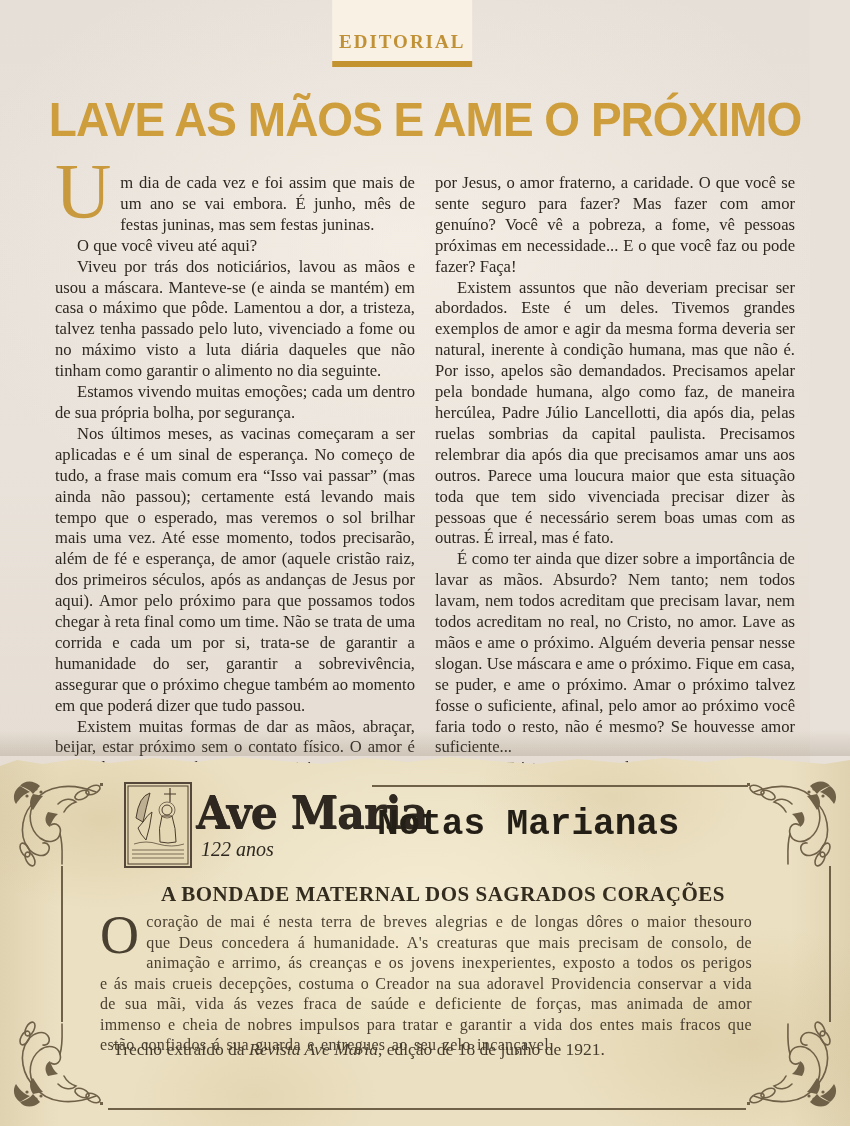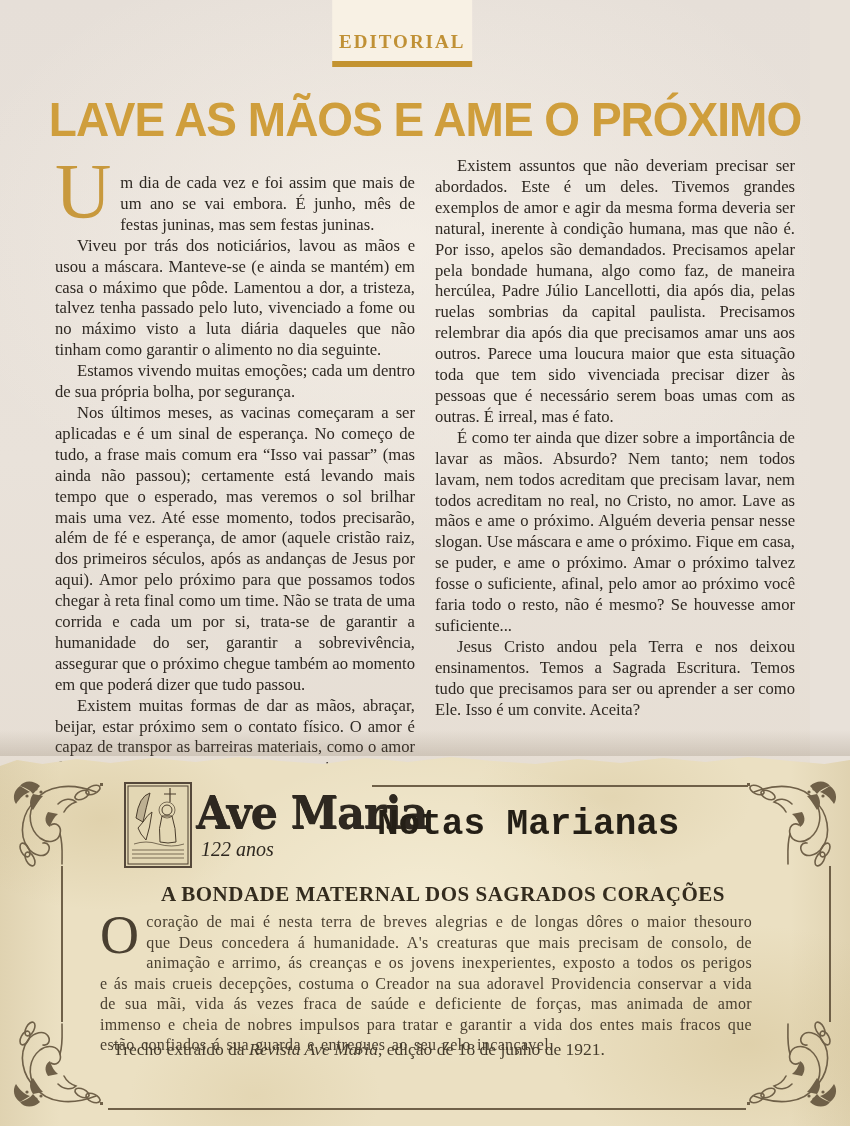--- a/index.html
+++ b/index.html
@@ -175,28 +175,30 @@
     <span>EDITORIAL</span>
   </div>
 
   <h1 class="main-title">LAVE AS MÃOS E AME O PRÓXIMO</h1>
 
   <div class="columns">
     <div class="col">
       <span class="dropcap">U</span>
       <div>
           <p class="first">m dia de cada vez e foi assim que mais de um ano se vai embora. É junho, mês de festas juninas, mas sem festas juninas.</p>
+          <p>O que você viveu até aqui?</p>
           <p>Viveu por trás dos noticiários, lavou as mãos e usou a máscara. Manteve-se (e ainda se mantém) em casa o máximo que pôde. Lamentou a dor, a tristeza, talvez tenha passado pelo luto, vivenciado a fome ou no máximo visto a luta diária daqueles que não tinham como garantir o alimento no dia seguinte.</p>
           <p>Estamos vivendo muitas emoções; cada um dentro de sua própria bolha, por segurança.</p>
           <p>Nos últimos meses, as vacinas começaram a ser aplicadas e é um sinal de esperança. No começo de tudo, a frase mais comum era “Isso vai passar” (mas ainda não passou); certamente está levando mais tempo que o esperado, mas veremos o sol brilhar mais uma vez. Até esse momento, todos precisarão, além de fé e esperança, de amor (aquele cristão raiz, dos primeiros séculos, após as andanças de Jesus por aqui). Amor pelo próximo para que possamos todos chegar à reta final como um time. Não se trata de uma corrida e cada um por si, trata-se de garantir a humanidade do ser, garantir a sobrevivência, assegurar que o próximo chegue também ao momento em que poderá dizer que tudo passou.</p>
           <p>Existem muitas formas de dar as mãos, abraçar, beijar, estar próximo sem o contato físico. O amor é capaz de transpor as barreiras materiais, como o amor divino, principalmente. Aquele amor ensinado</p>
         </div>
     </div>
     <div class="col">
       <div>
+          <p class="first">por Jesus, o amor fraterno, a caridade. O que você se sente seguro para fazer? Mas fazer com amor genuíno? Você vê a pobreza, a fome, vê pessoas próximas em necessidade... E o que você faz ou pode fazer? Faça!</p>
           <p>Existem assuntos que não deveriam precisar ser abordados. Este é um deles. Tivemos grandes exemplos de amor e agir da mesma forma deveria ser natural, inerente à condição humana, mas que não é. Por isso, apelos são demandados. Precisamos apelar pela bondade humana, algo como faz, de maneira hercúlea, Padre Júlio Lancellotti, dia após dia, pelas ruelas sombrias da capital paulista. Precisamos relembrar dia após dia que precisamos amar uns aos outros. Parece uma loucura maior que esta situação toda que tem sido vivenciada precisar dizer às pessoas que é necessário serem boas umas com as outras. É irreal, mas é fato.</p>
           <p>É como ter ainda que dizer sobre a importância de lavar as mãos. Absurdo? Nem tanto; nem todos lavam, nem todos acreditam que precisam lavar, nem todos acreditam no real, no Cristo, no amor. Lave as mãos e ame o próximo. Alguém deveria pensar nesse slogan. Use máscara e ame o próximo. Fique em casa, se puder, e ame o próximo. Amar o próximo talvez fosse o suficiente, afinal, pelo amor ao próximo você faria todo o resto, não é mesmo? Se houvesse amor suficiente...</p>
           <p>Jesus Cristo andou pela Terra e nos deixou ensinamentos. Temos a Sagrada Escritura. Temos tudo que precisamos para ser ou aprender a ser como Ele. Isso é um convite. Aceita?</p>
         </div>
     </div>
   </div>
 
   <div class="tear-shadow"></div>
 </div>
 

